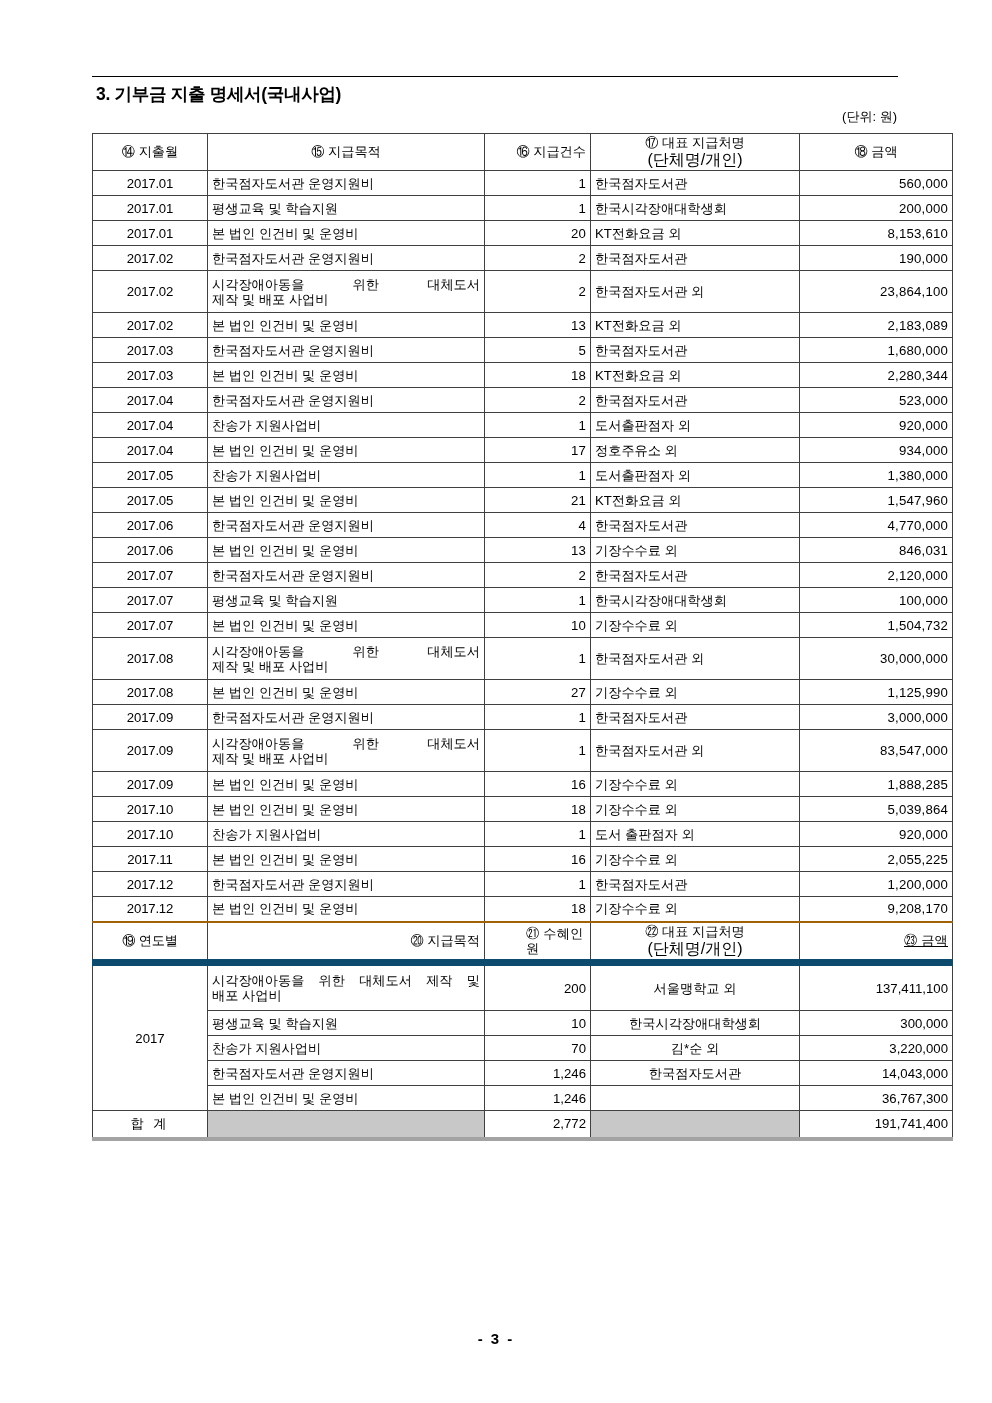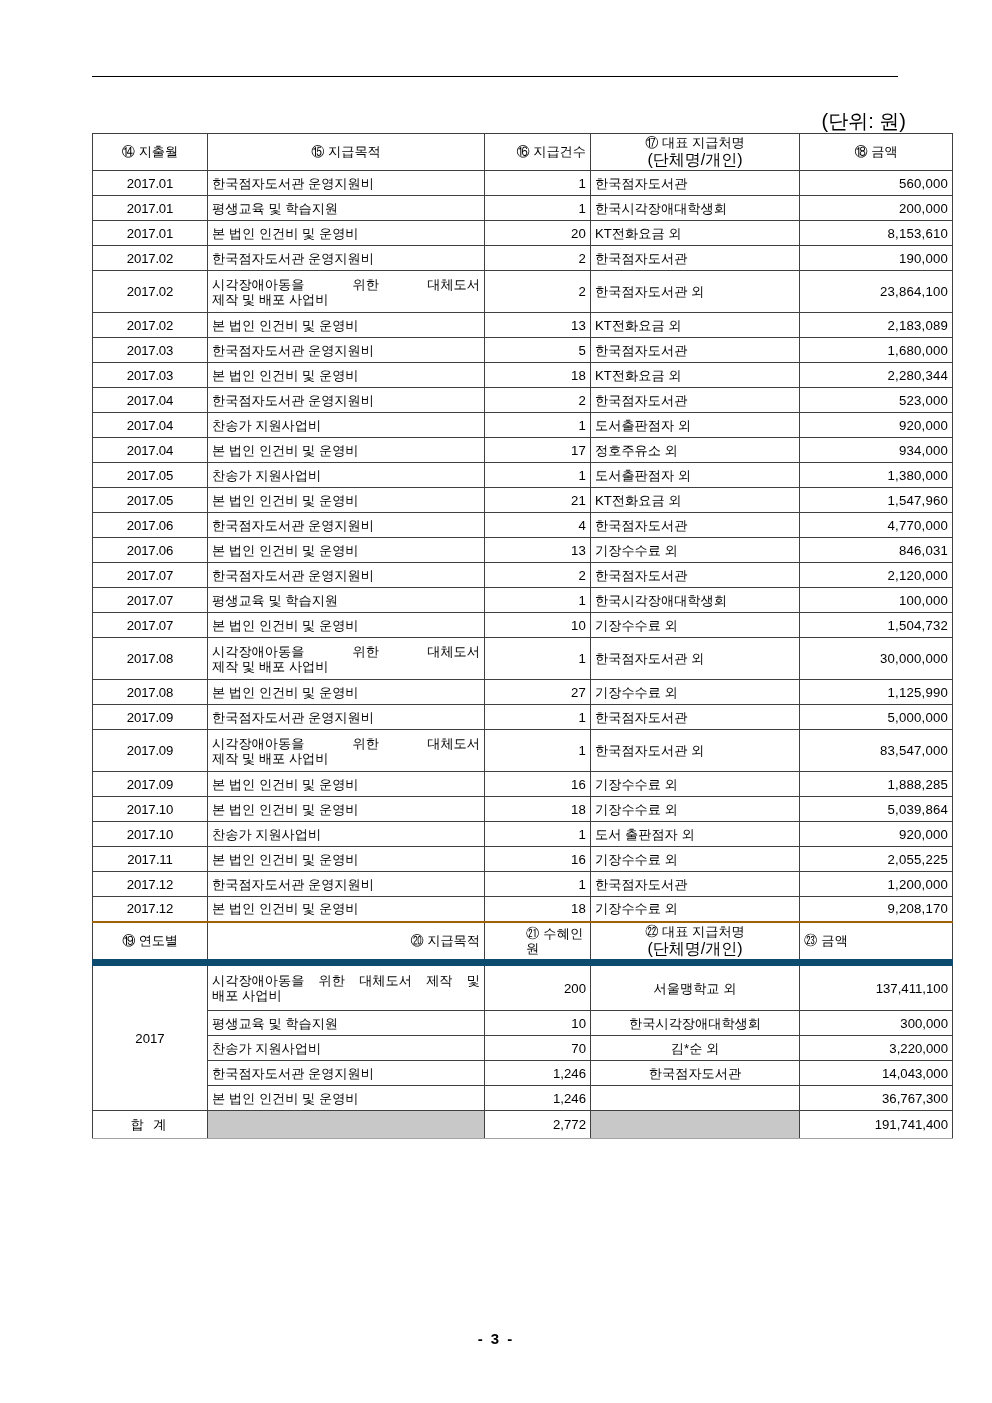--- a/index.html
+++ b/index.html
@@ -33,23 +33,23 @@
     position: absolute;
     left: 96px;
     top: 82px;
     font-size: 17.5px;
     font-weight: bold;
     letter-spacing: -0.3px;
     white-space: nowrap;
   }
   .unit-note {
     position: absolute;
-    right: 86px;
+    right: 95px;
     top: 108px;
-    font-size: 20px;
+    font-size: 13px;
     white-space: nowrap;
   }
   table.sheet {
     position: absolute;
     left: 92px;
     top: 133px;
     width: 806px;
     border-collapse: collapse;
     table-layout: fixed;
     font-size: 13.2px;
@@ -106,21 +106,21 @@
   }
   .sum-purpose { text-align: left; }
   .sum-count { text-align: right; padding-right: 6px; }
   .sum-payee { text-align: center; }
   .sum-amount { text-align: right; padding-right: 6px; }
   tr.sec-head td { text-align: center; height: 40px; border-top: 2px solid #a16207; }
   tr.sum-first td { border-top: 7px solid #0c4a6e; }
 
   tr.total td {
     border-top: 1px solid #000;
-    border-bottom: 1px solid #a3a3a3;
+    border-bottom: 4px solid #a3a3a3;
     height: 28px;
   }
   .total-label { text-align: center; letter-spacing: 3px; }
   .shaded { background: #c8c8c8; }
 
   .page-number {
     position: absolute;
     left: 0;
     top: 1330px;
     width: 992px;
@@ -130,20 +130,21 @@
     letter-spacing: 2px;
   }
 </style>
 </head>
 <body>
 
 <div class="page">
 
   <div class="rule-top"></div>
 
+  <div class="doc-title">3. 기부금 지출 명세서(국내사업)</div>
 
   <div class="unit-note">(단위: 원)</div>
 
   <table class="sheet">
     <colgroup>
       <col class="c-month">
         <col class="c-purpose">
         <col class="c-count">
         <col class="c-payee">
         <col class="c-amount">
@@ -309,21 +310,21 @@
           <td class="c-purpose">본 법인 인건비 및 운영비</td>
           <td class="c-count">27</td>
           <td class="c-payee">기장수수료 외</td>
           <td class="c-amount">1,125,990</td>
         </tr>
         <tr>
           <td class="c-month">2017.09</td>
           <td class="c-purpose">한국점자도서관  운영지원비</td>
           <td class="c-count">1</td>
           <td class="c-payee">한국점자도서관</td>
-          <td class="c-amount">5,000,000</td>
+          <td class="c-amount">3,000,000</td>
         </tr>
         <tr class="tall">
           <td class="c-month">2017.09</td>
           <td class="c-purpose">
             <span class="justify2">
               <span class="l1">시각장애아동을 위한 대체도서</span>
               <span class="l2">제작 및 배포 사업비</span>
             </span>
           </td>
           <td class="c-count">1</td>
@@ -373,21 +374,21 @@
           <td class="c-amount">9,208,170</td>
         </tr>
       </tbody>
 
     <tbody id="summary-body">
         <tr class="sec-head">
           <td class="c-month">⑲ 연도별</td>
           <td class="c-purpose" style="text-align: right;">⑳ 지급목적</td>
           <td class="c-count" style="text-align: left; padding-left: 41px;">㉑ 수혜인원</td>
           <td class="c-payee" style="text-align: center;"><span>㉒ 대표 지급처명</span><span class="hdr-sub">(단체명/개인)</span></td>
-          <td class="c-amount" style="text-align: left;">㉓ 금액</td>
+          <td class="c-amount" style="text-align: right; text-decoration: underline;">㉓ 금액</td>
         </tr>
         <tr class="sum-first tall">
           <td class="sum-year" rowspan="5">2017</td>
           <td class="sum-purpose" style="height: 48px;">
             <span class="justify2">
               <span class="l1">시각장애아동을 위한 대체도서 제작 및</span>
               <span class="l2">배포 사업비</span>
             </span>
           </td>
           <td class="sum-count">200</td>

